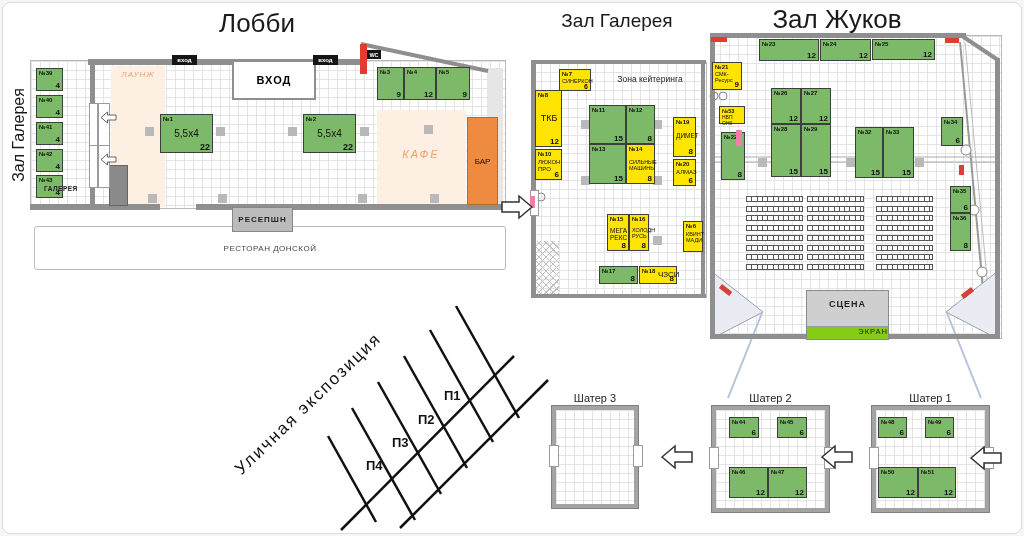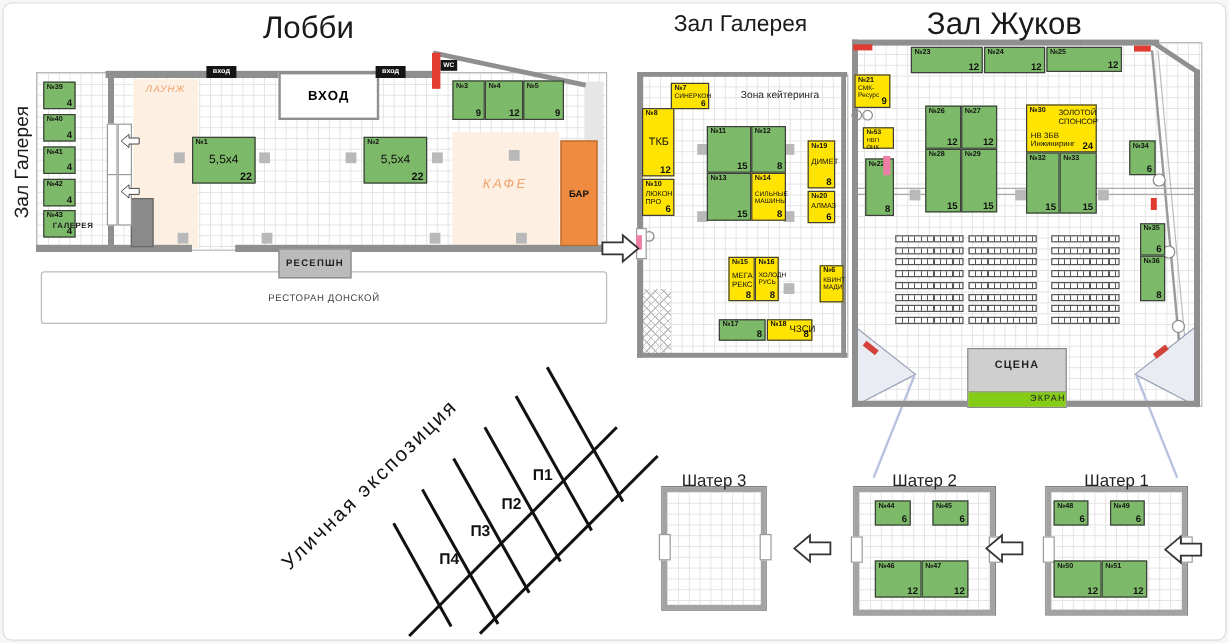--- a/index.html
+++ b/index.html
@@ -17,33 +17,33 @@
 .st.g{background:#7cb968}
 .st.y{background:#ffe301}
 .st .n{position:absolute;top:1px;left:2px;font-size:6px;font-weight:bold;white-space:nowrap}
 .st .co{position:absolute;top:9px;left:2px;right:1px;font-size:6px;font-weight:normal;line-height:1.15}
 .st .ar{position:absolute;bottom:0;right:2px;font-size:8px;font-weight:bold}
 .st .sz{position:absolute;top:13px;left:0;right:0;text-align:center;font-size:10px}
 .entr{position:absolute;background:#fff;border:2px solid #8f8f8f;z-index:8;display:flex;align-items:center;justify-content:center;font-weight:bold;font-size:11px;letter-spacing:1px}
 .entrs{position:absolute;background:#151515;color:#fff;z-index:8;display:flex;align-items:center;justify-content:center;font-size:6px;font-weight:bold}
 .recep{position:absolute;background:#bbb;border:1px solid #888;z-index:8;display:flex;align-items:center;justify-content:center;font-size:8px;font-weight:bold;color:#222;letter-spacing:1px}
 .rest{position:absolute;background:#fff;border:1px solid #bbb;border-radius:3px;z-index:2;display:flex;align-items:center;justify-content:center;font-size:8px;color:#444;letter-spacing:.5px}
-.bar{position:absolute;background:#ef8b40;border:1px solid #b36a2e;z-index:8;display:flex;align-items:center;justify-content:center;font-size:8px;font-weight:bold;color:#111}
+.bar{position:absolute;background:#ef8b40;border:1px solid #b36a2e;z-index:8;display:flex;align-items:center;justify-content:center;font-size:8px;font-weight:normal;color:#111}
 .red{position:absolute;background:#e23c32;z-index:25}
 .pink{position:absolute;background:#ef7fa6;z-index:25}
 .dark{position:absolute;background:#8a8a8a;border:1px solid #666;z-index:6}
 .door{position:absolute;background:#fff;border:1px solid #9a9a9a;z-index:7}
 .hatch{position:absolute;background:repeating-linear-gradient(45deg,#c0c0c0 0 1px,transparent 1px 5px),repeating-linear-gradient(135deg,#c0c0c0 0 1px,transparent 1px 5px);z-index:4}
 .seatblock{position:absolute;width:57px;height:82px;z-index:8}
 .seatrow{position:absolute;left:0;right:0;height:6px;box-sizing:border-box;border:1px solid #555;background:repeating-linear-gradient(90deg,#fbfbfb 0 4.3px,#555 4.3px 5.3px)}
 .stage{position:absolute;background:#cfcfcf;border:1px solid #8a8a8a;z-index:9}
 .stage .sc{position:absolute;top:8px;left:0;right:0;text-align:center;font-size:9px;font-weight:bold;color:#222;letter-spacing:1px}
 .stage .ek{position:absolute;bottom:0;left:0;right:0;height:12px;background:#84cc16;border-top:1px solid #999;text-align:right;font-size:7.5px;color:#222;letter-spacing:1px}
 .tent{position:absolute;box-sizing:border-box;border:4px solid #a3a3a3;outline:1px solid #808080;background-color:#fff;background-image:linear-gradient(#e4e4e4 1px,transparent 1px),linear-gradient(90deg,#e4e4e4 1px,transparent 1px);background-size:9px 9px;z-index:6}
-.tenttitle{position:absolute;font-size:14px;color:#222;text-align:center;z-index:20}
+.tenttitle{position:absolute;font-size:11px;color:#222;text-align:center;z-index:20}
 .street-title{position:absolute;left:238px;top:462px;transform:rotate(-44deg);transform-origin:left center;font-size:17px;letter-spacing:2px;color:#111;z-index:20;white-space:nowrap}
 svg.over{position:absolute;left:0;top:0;z-index:30;pointer-events:none}
 svg.under{position:absolute;left:0;top:0;z-index:3;pointer-events:none}
 .vtitle{position:absolute;transform:rotate(-90deg);font-size:16px;color:#1a1a1a;text-align:center;z-index:20;white-space:nowrap}
 </style>
 </head>
 <body>
 
 <div id="page">
 <div id="frame"></div>
@@ -264,26 +264,20 @@
       <span class="ar">12</span>
     </div>
 <div class="st g" style="left:771px;top:124px;width:30px;height:53px">
       <span class="n">№28</span>
       <span class="ar">15</span>
     </div>
 <div class="st g" style="left:801px;top:124px;width:30px;height:53px">
       <span class="n">№29</span>
       <span class="ar">15</span>
     </div>
-<div class="st y" style="left:855px;top:87px;width:59px;height:40px">
-      <span class="n">№30</span>
-      <span class="co" style="top:3px;left:26px;font-size:6.5px;text-align:center">ЗОЛОТОЙ СПОНСОР</span>
-      <span class="co" style="top:22px;left:3px;font-size:6.5px">НВ ЗБВ Инжиниринг</span>
-      <span class="ar">24</span>
-    </div>
 <div class="st g" style="left:855px;top:127px;width:28px;height:51px">
       <span class="n">№32</span>
       <span class="ar">15</span>
     </div>
 <div class="st g" style="left:883px;top:127px;width:31px;height:51px">
       <span class="n">№33</span>
       <span class="ar">15</span>
     </div>
 <div class="st g" style="left:941px;top:117px;width:22px;height:29px">
       <span class="n">№34</span>

